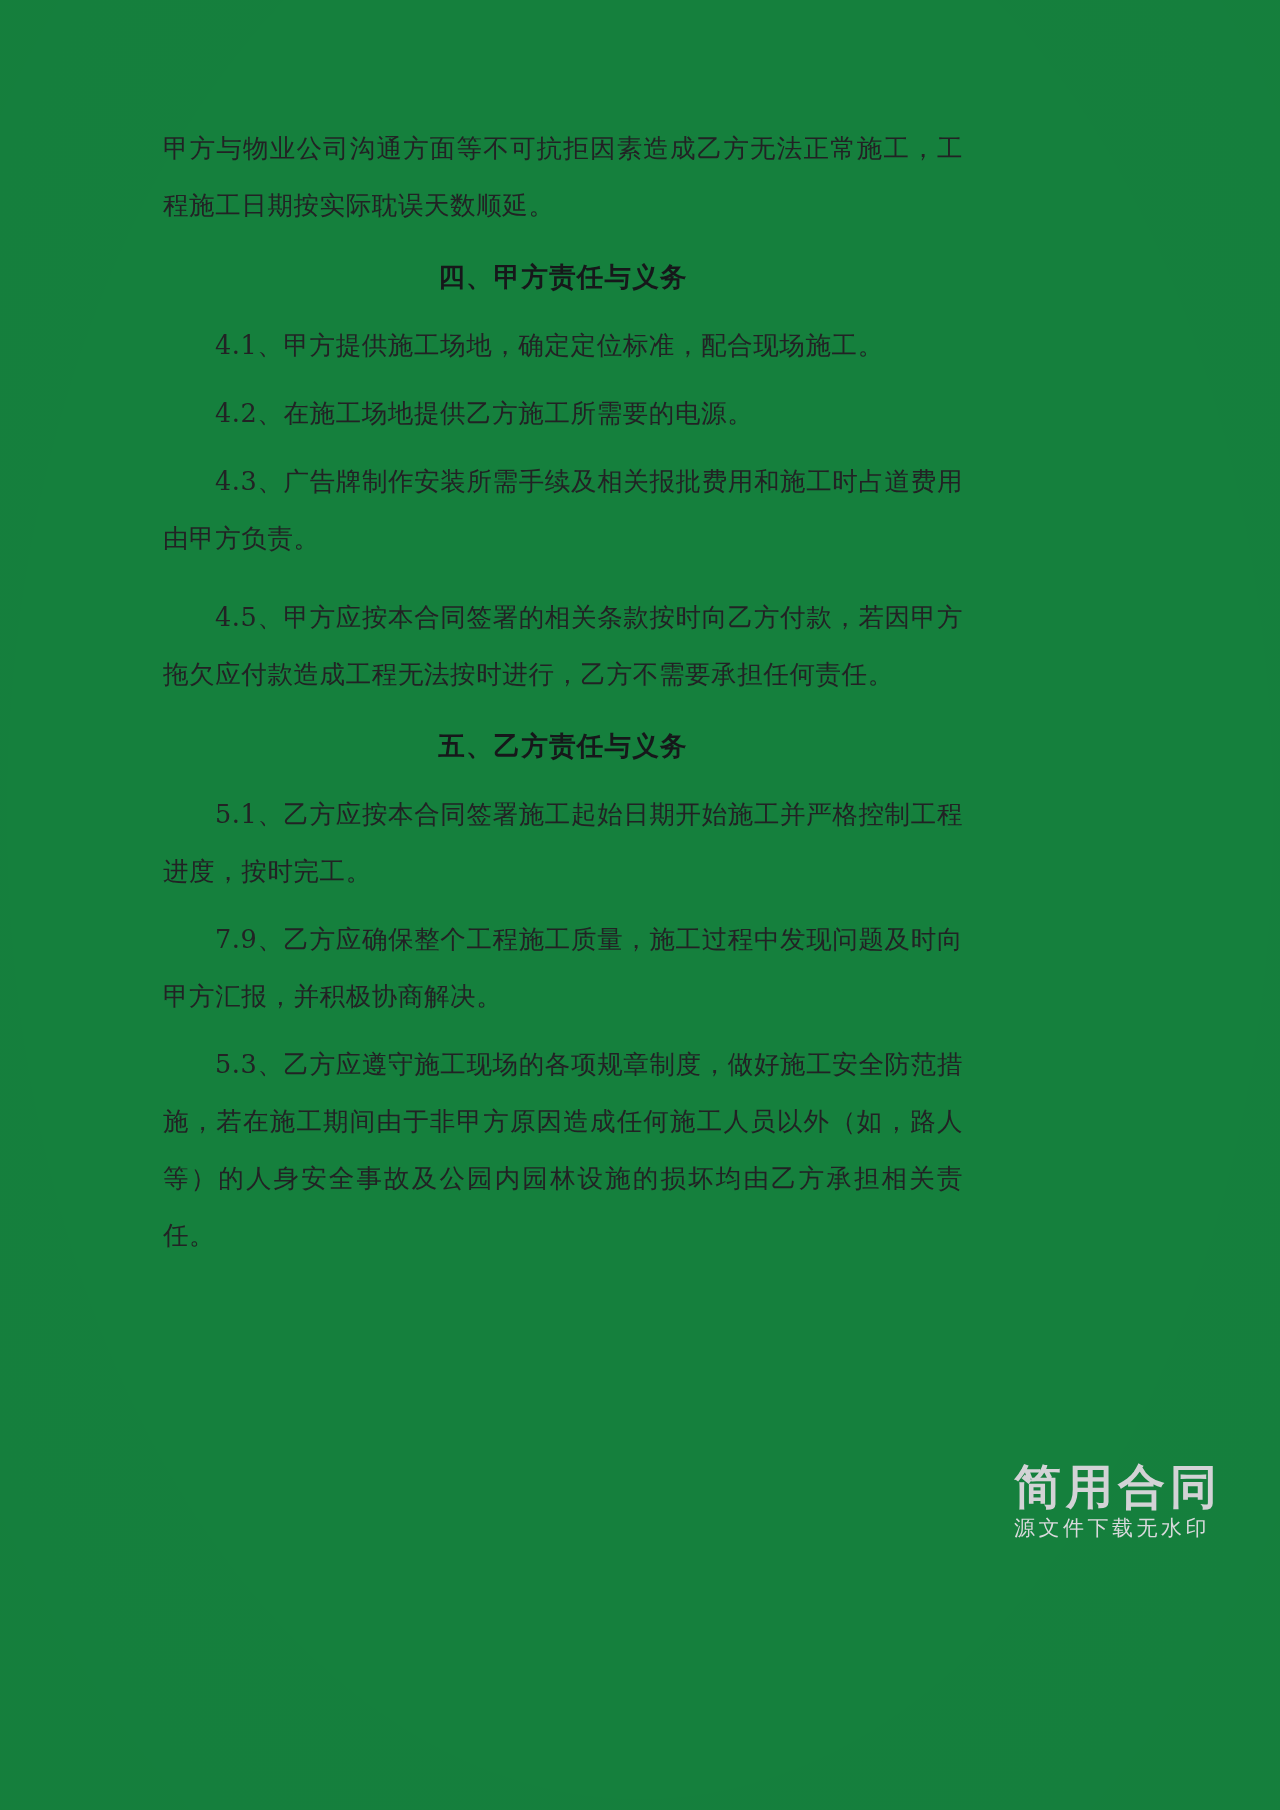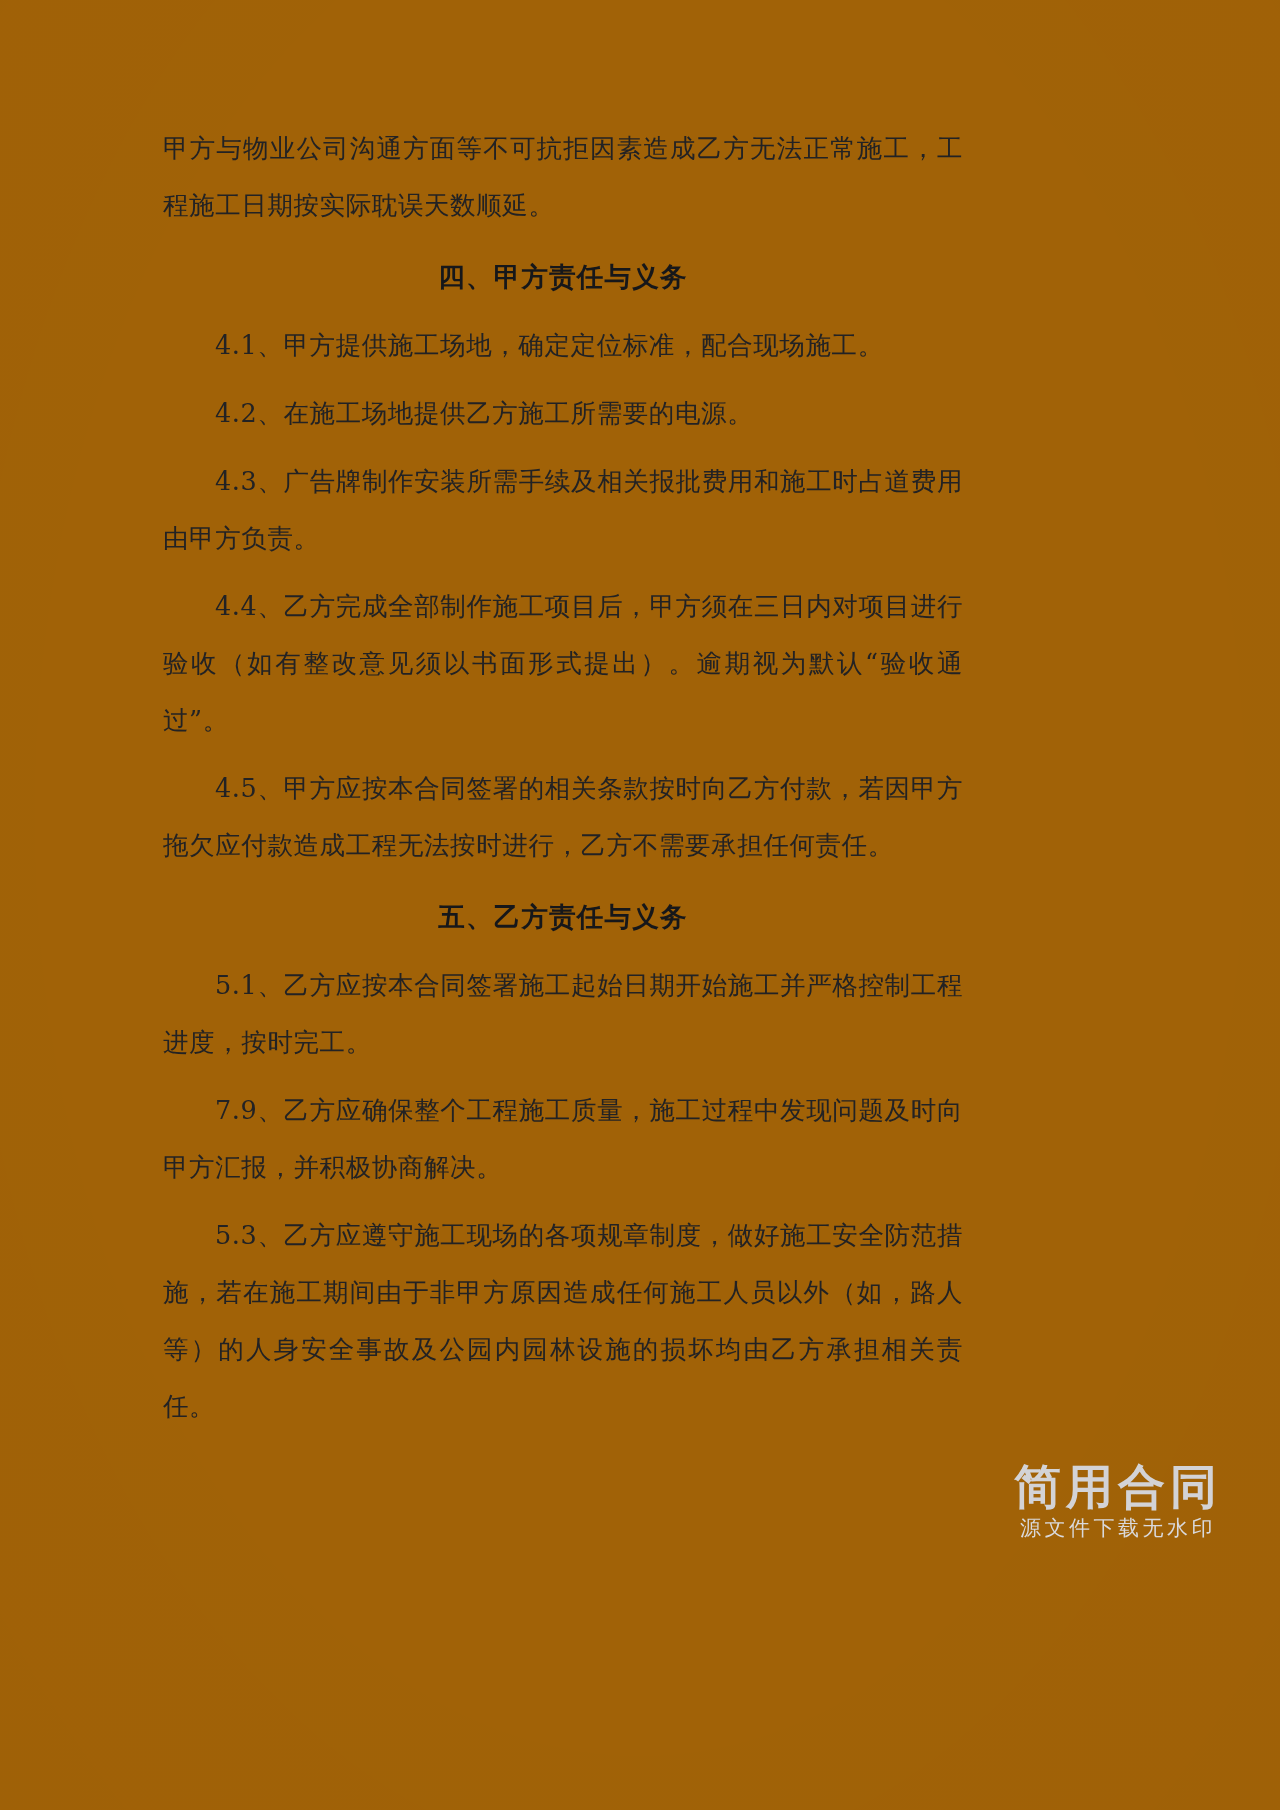--- a/index.html
+++ b/index.html
@@ -11,21 +11,21 @@
     width: 1280px;
     height: 1810px;
     position: relative;
     overflow: hidden;
     font-family: "DejaVu Serif", "Liberation Serif", serif;
   }
 
   #page {
     position: absolute;
     inset: 0;
-    background: #a16207;
+    background: #15803d;
   }
 
   
   #paper-texture {
     position: absolute;
     inset: 0;
     background:
       radial-gradient(ellipse at 50% 45%, rgba(255,255,255,0) 55%, rgba(0,0,0,0.012) 100%);
     pointer-events: none;
   }
@@ -65,21 +65,20 @@
   }
   .gap-head-top { height: 14px; }
   .gap-head-bottom { height: 12px; }
   .gap-para { height: 11px; }
 
   
   #watermark {
     position: absolute;
     right: 58px;
     bottom: 268px;
-    text-align: center;
     pointer-events: none;
     user-select: none;
   }
   #watermark .wm-main {
     font-family: "DejaVu Sans", "Liberation Sans", sans-serif;
     font-size: 47px;
     font-weight: bold;
     letter-spacing: 5px;
     color: #d3d3d6;
     line-height: 1.12;
@@ -110,21 +109,20 @@
 
     <p class="para indent">4.1、甲方提供施工场地，确定定位标准，配合现场施工。</p>
     <div class="gap-para"></div>
 
     <p class="para indent">4.2、在施工场地提供乙方施工所需要的电源。</p>
     <div class="gap-para"></div>
 
     <p class="para indent">4.3、广告牌制作安装所需手续及相关报批费用和施工时占道费用由甲方负责。</p>
     <div class="gap-para"></div>
 
-    <p class="para indent">4.4、乙方完成全部制作施工项目后，甲方须在三日内对项目进行验收（如有整改意见须以书面形式提出）。逾期视为默认“验收通过”。</p>
     <div class="gap-para"></div>
 
     <p class="para indent">4.5、甲方应按本合同签署的相关条款按时向乙方付款，若因甲方拖欠应付款造成工程无法按时进行，乙方不需要承担任何责任。</p>
 
     <div class="gap-head-top"></div>
     <p class="heading">五、乙方责任与义务</p>
     <div class="gap-head-bottom"></div>
 
     <p class="para indent">5.1、乙方应按本合同签署施工起始日期开始施工并严格控制工程进度，按时完工。</p>
     <div class="gap-para"></div>

